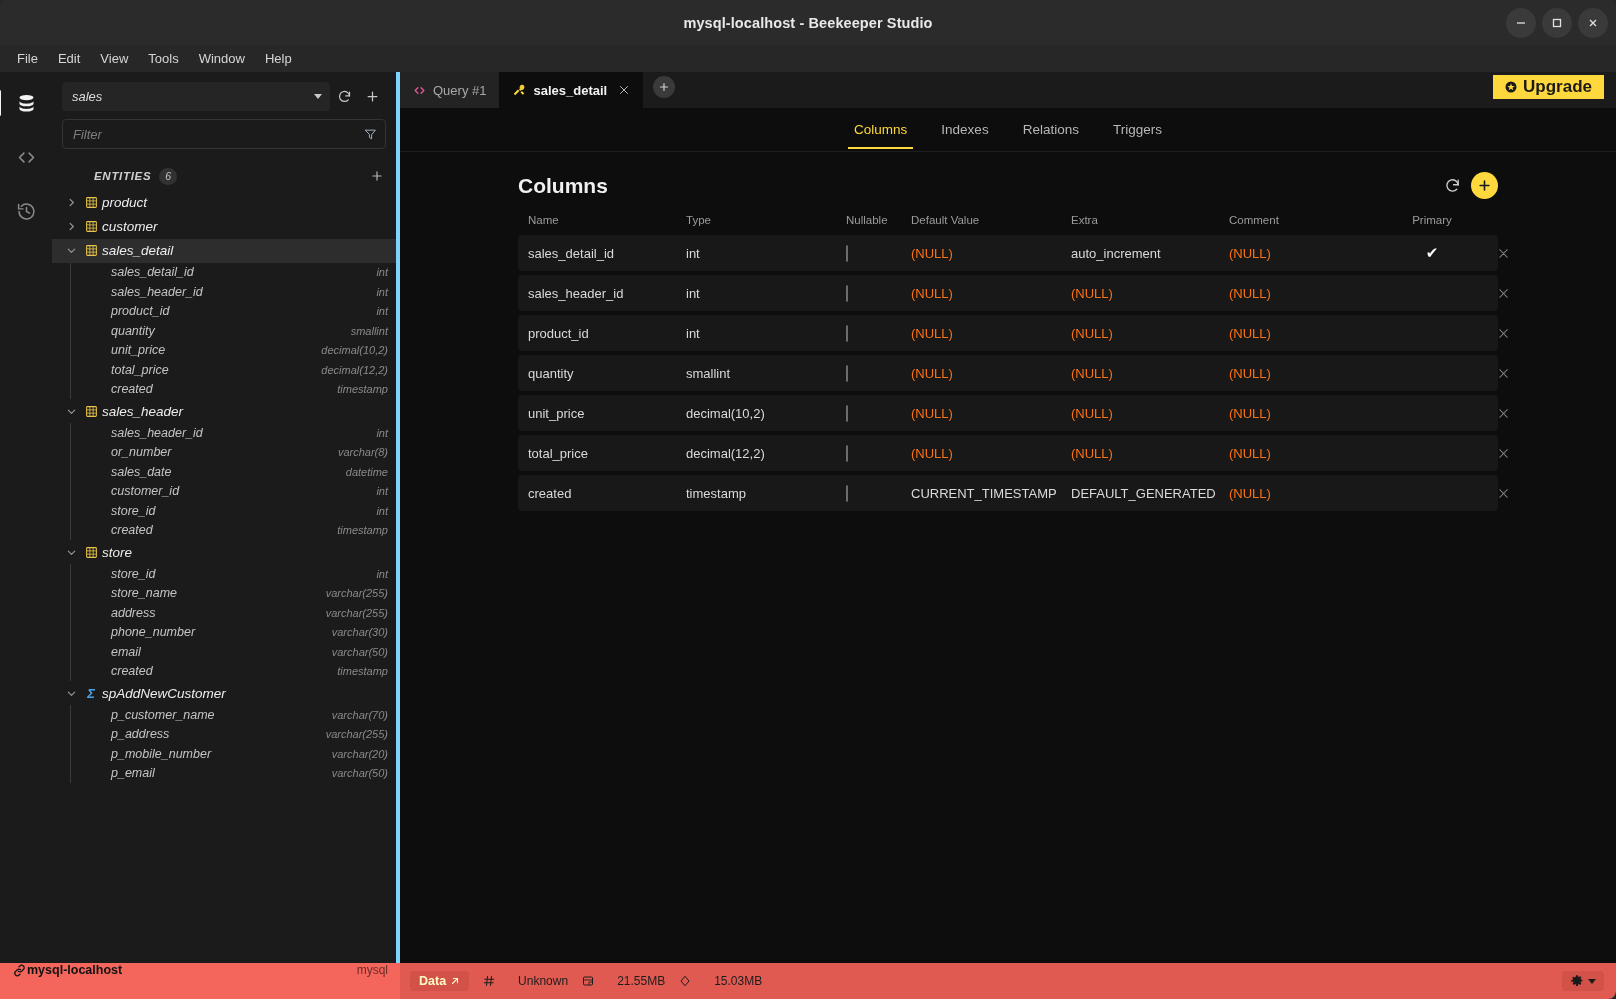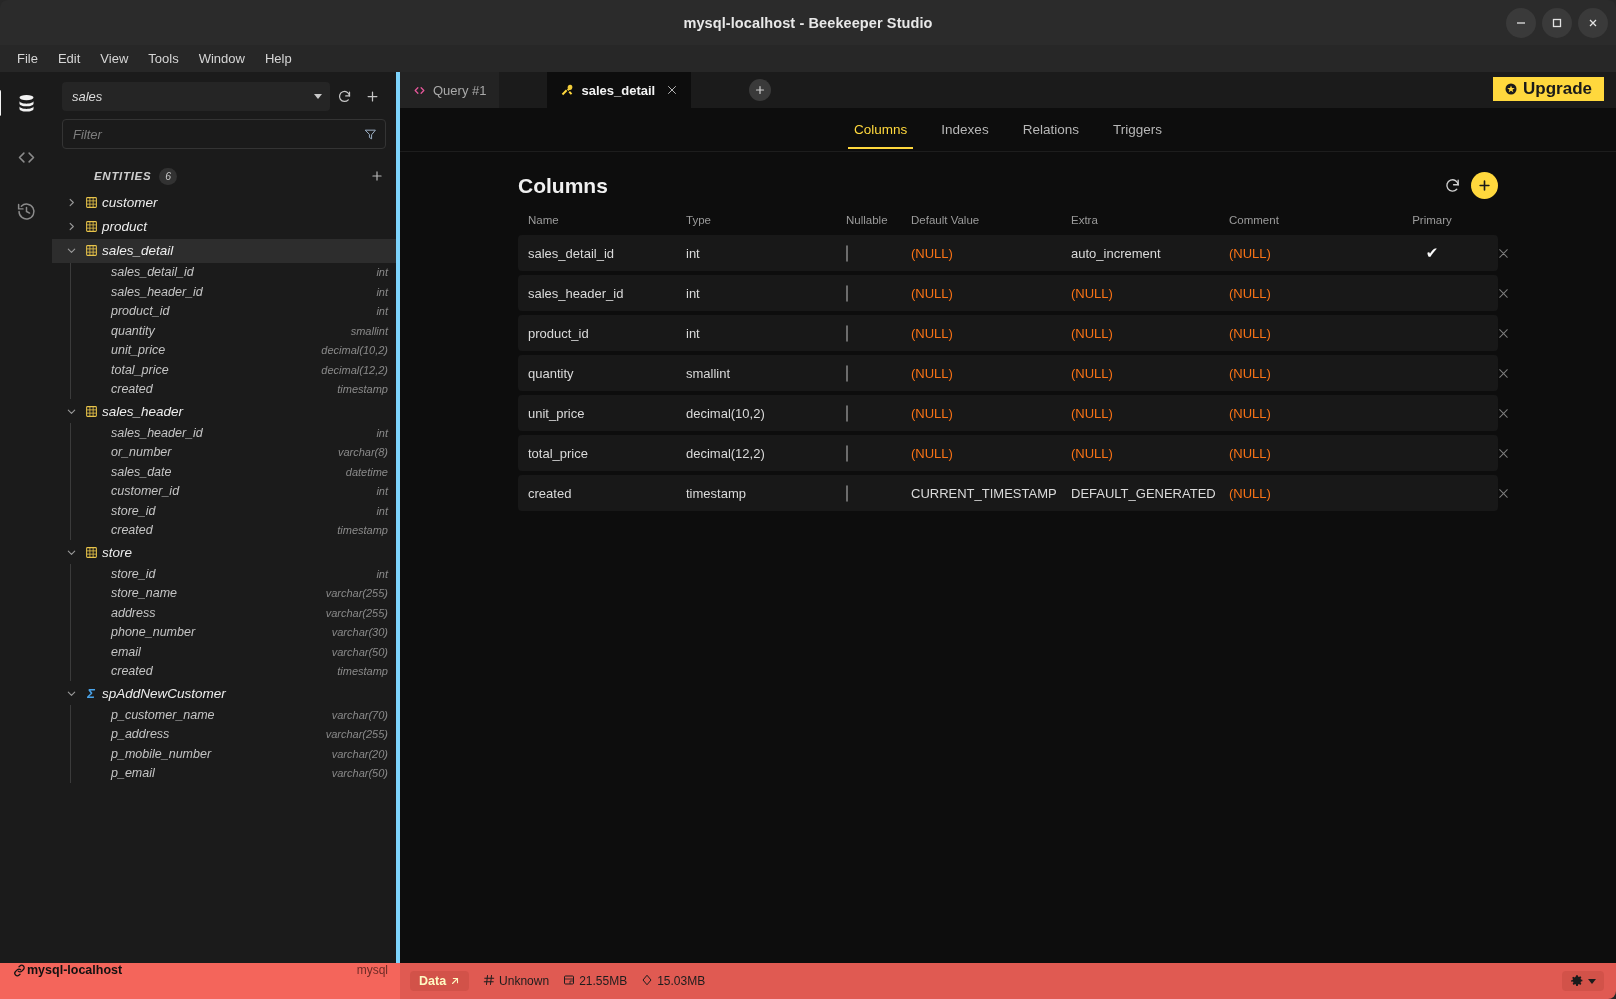--- a/index.html
+++ b/index.html
@@ -161,23 +161,22 @@
 
   
   .main {
     flex: 1 1 auto; min-width: 0;
     background: #0d0d0d;
     display: flex; flex-direction: column;
   }
   .tabbar {
     height: 36px; flex: 0 0 36px;
     background: #1b1b1b;
-    display: flex; align-items: flex-end;
+    display: flex; align-items: center;
     position: relative;
-    gap: 48px;
   }
   .tab {
     height: 36px; display: flex; align-items: center; gap: 7px;
     padding: 0 13px; font-size: 13px; color: #a9a9a9;
     background: #232323;
   }
   .tab.active { background: #0d0d0d; color: #f2f2f2; font-weight: bold; }
   .tab-close { color: #b5b5b5; margin-left: 4px; display: flex; }
   .tab-add {
     width: 22px; height: 22px; border-radius: 50%;
@@ -280,21 +279,21 @@
     flex: 1 1 auto; display: flex; align-items: center; gap: 14px;
     padding-left: 10px;
   }
   .data-pill {
     background: #d25249; color: #fef9c3;
     border-radius: 4px; padding: 3px 9px;
     font-size: 12.5px; font-weight: bold;
     display: flex; align-items: center; gap: 4px;
   }
   .status-metric {
-    display: flex; align-items: flex-start; gap: 4px;
+    display: flex; align-items: center; gap: 23px;
     font-size: 12px; color: #1d1d1d;
   }
   .gear-pill {
     margin-left: auto; margin-right: 12px;
     background: #d25249; border-radius: 4px;
     padding: 3px 8px; display: flex; align-items: center; gap: 4px;
     color: #1b1b1b;
   }
   svg { display: block; }
 </style>
@@ -412,35 +411,35 @@
               <svg width="11" height="11" viewBox="0 0 24 24" fill="none" stroke="currentColor" stroke-width="2.4" stroke-linecap="round" stroke-linejoin="round">
                 <polyline points="9,5 16,12 9,19"></polyline>
               </svg>
             </span>
             <span class="t-icon">
               <svg width="13" height="13" viewBox="0 0 24 24" fill="none" stroke="#e8c44a" stroke-width="1.9">
                 <rect x="3" y="3" width="18" height="18" rx="1.5"></rect>
                 <path d="M3 9h18M3 15h18M9 3v18M15 3v18" stroke-width="1.5"></path>
               </svg>
             </span>
-            <span class="t-name">customer</span>
+            <span class="t-name">product</span>
           </div>
           <div class="tree-table">
             <span class="tw">
               <svg width="11" height="11" viewBox="0 0 24 24" fill="none" stroke="currentColor" stroke-width="2.4" stroke-linecap="round" stroke-linejoin="round">
                 <polyline points="9,5 16,12 9,19"></polyline>
               </svg>
             </span>
             <span class="t-icon">
               <svg width="13" height="13" viewBox="0 0 24 24" fill="none" stroke="#e8c44a" stroke-width="1.9">
                 <rect x="3" y="3" width="18" height="18" rx="1.5"></rect>
                 <path d="M3 9h18M3 15h18M9 3v18M15 3v18" stroke-width="1.5"></path>
               </svg>
             </span>
-            <span class="t-name">product</span>
+            <span class="t-name">customer</span>
           </div>
           <div class="tree-table selected">
             <span class="tw">
               <svg width="11" height="11" viewBox="0 0 24 24" fill="none" stroke="currentColor" stroke-width="2.4" stroke-linecap="round" stroke-linejoin="round">
                 <polyline points="5,9 12,16 19,9"></polyline>
               </svg>
             </span>
             <span class="t-icon">
               <svg width="13" height="13" viewBox="0 0 24 24" fill="none" stroke="#e8c44a" stroke-width="1.9">
                 <rect x="3" y="3" width="18" height="18" rx="1.5"></rect>

